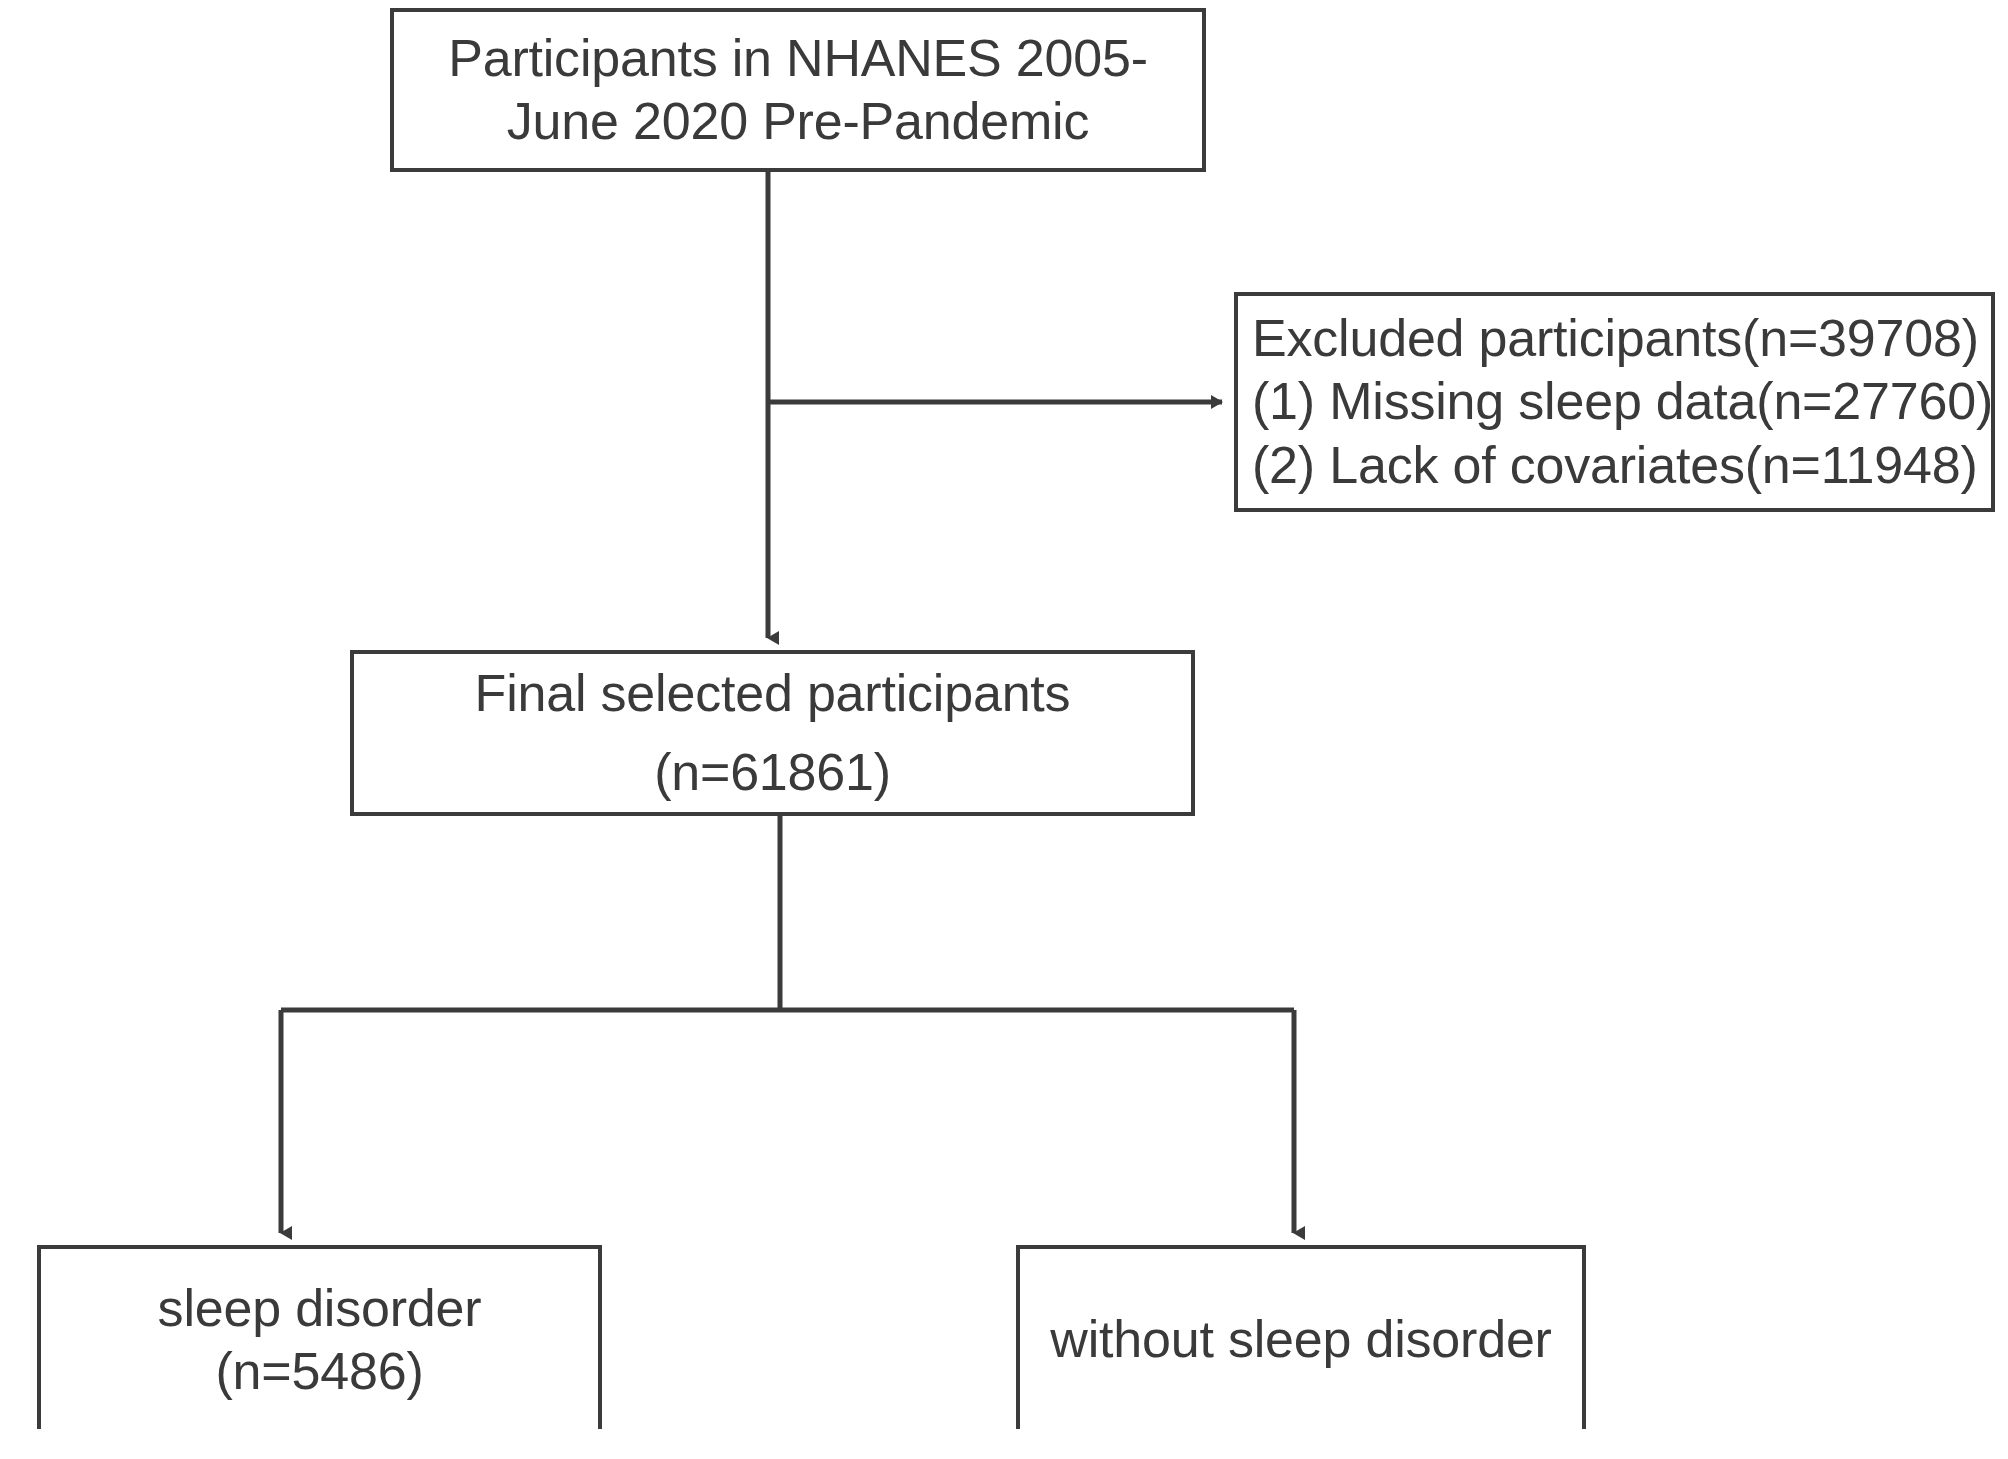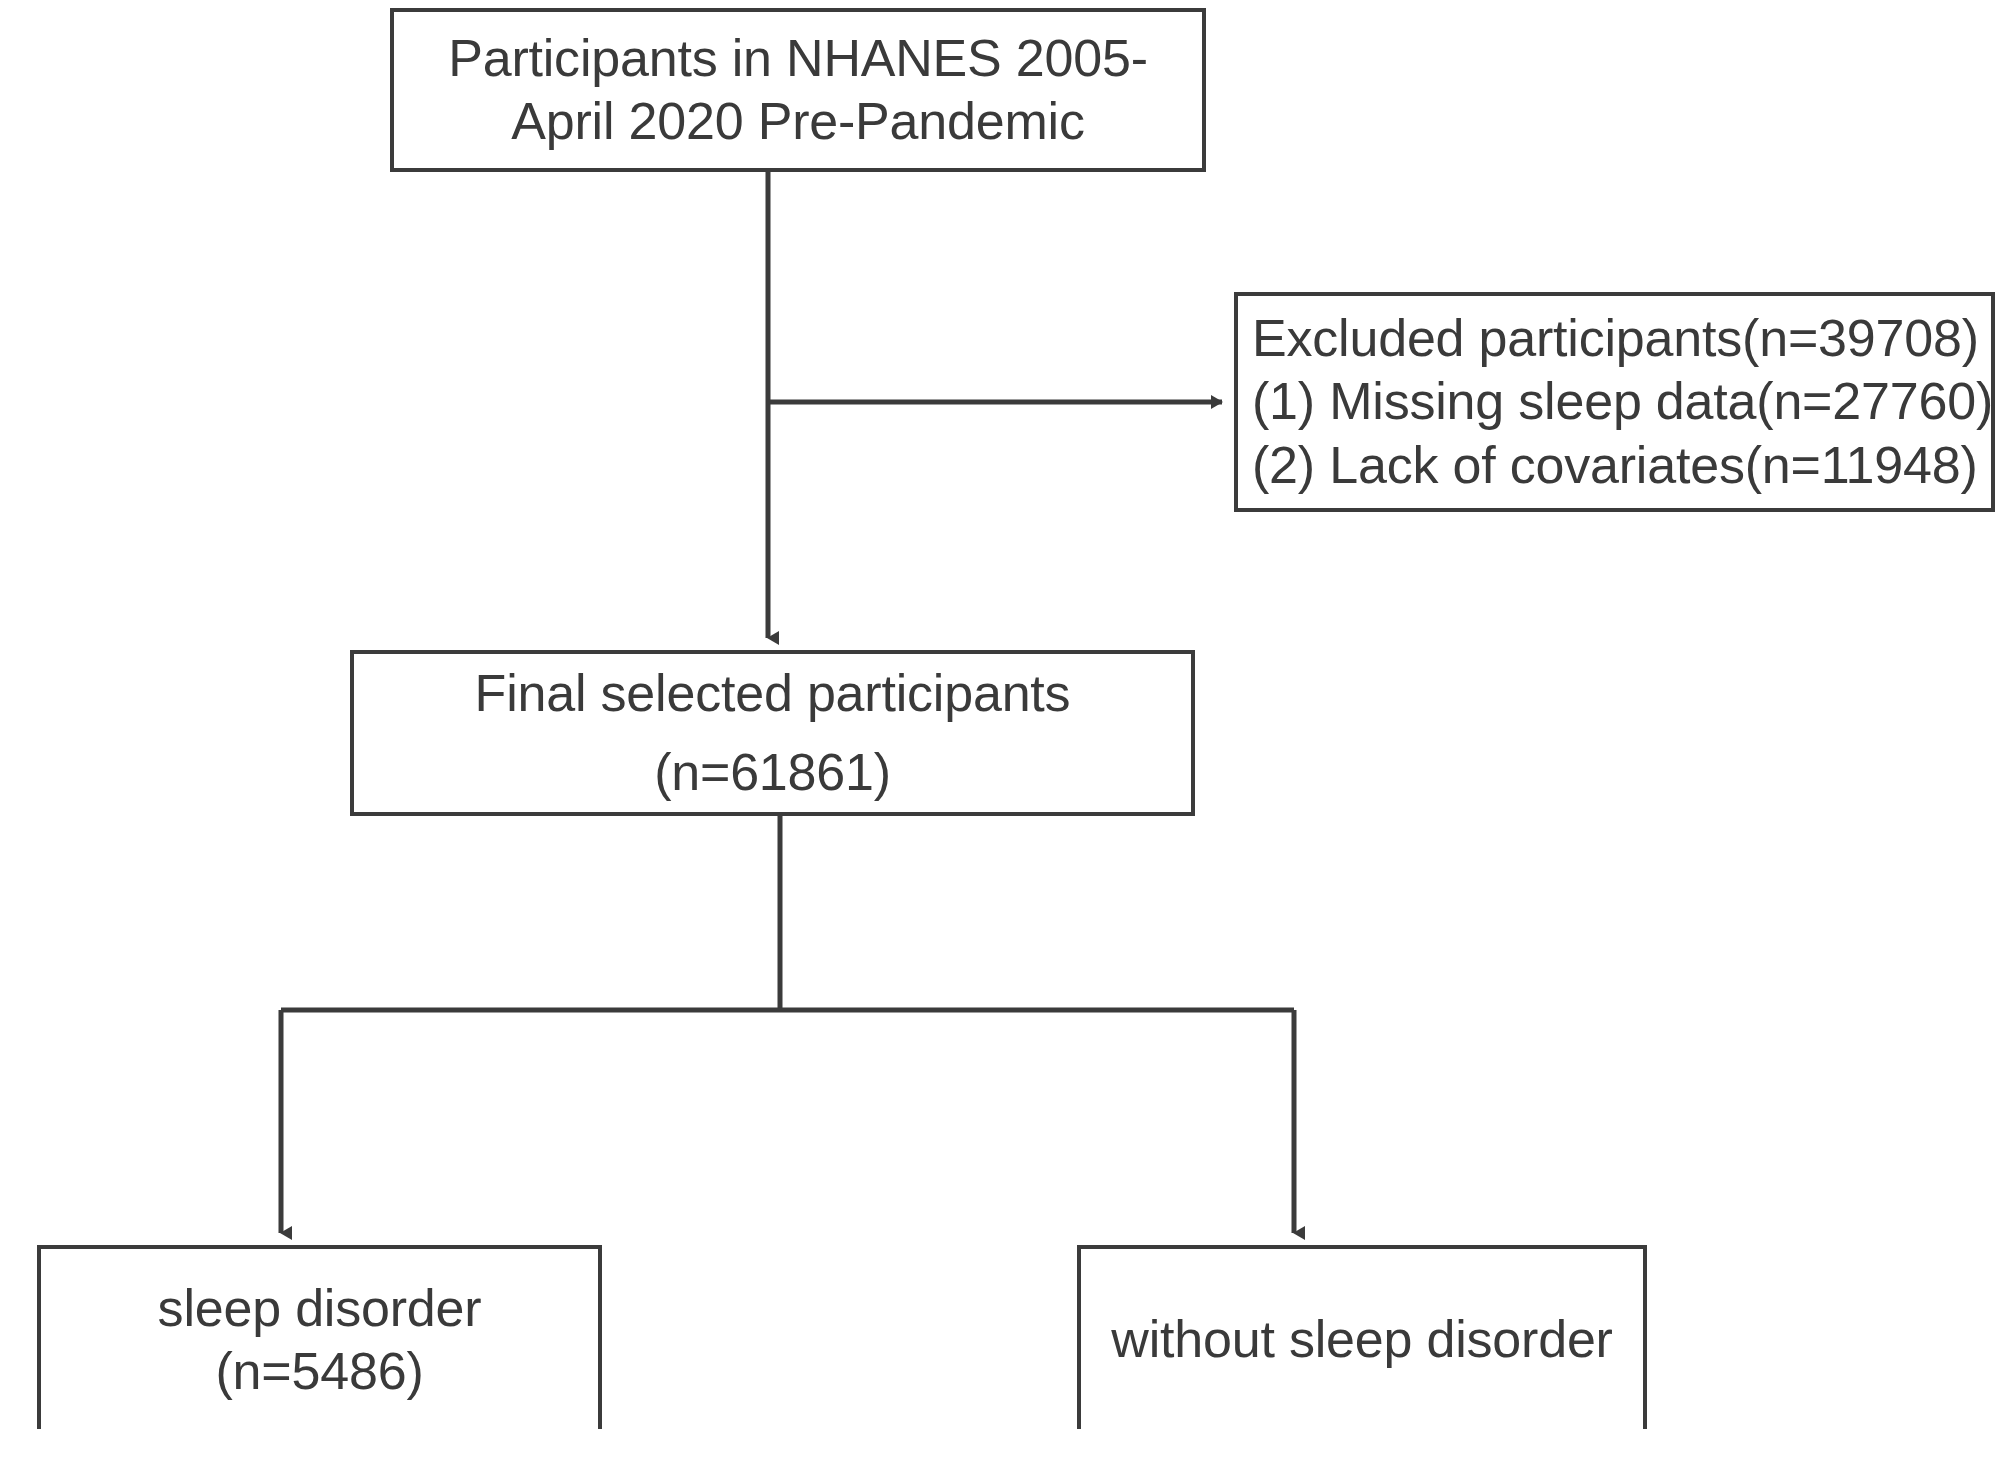--- a/index.html
+++ b/index.html
@@ -55,21 +55,21 @@
     padding-left: 14px;
   }
   #node-excluded .node-line { text-align: left; }
   #node-final {
     left: 350px;  top: 650px;  width: 845px;  height: 166px; gap: 16px;
   }
   #node-sleep {
     left: 5px;    top: 1245px; width: 565px;  height: 190px; margin-left: 32px;
   }
   #node-nosleep {
-    left: 1077px; top: 1245px; width: 570px;  height: 190px;
+    left: 1016px; top: 1245px; width: 570px;  height: 190px;
   }
 </style>
 </head>
 <body>
 
 <div id="canvas">
 
   <svg class="flow-svg" viewBox="0 0 2008 1459">
     <defs>
       <marker id="arrow-down" markerWidth="14" markerHeight="12" refX="7" refY="11" orient="auto" markerUnits="userSpaceOnUse">
@@ -97,21 +97,21 @@
       <path d="M 281 1010 L 281 1233" stroke="#3b3b3b" stroke-width="5" fill="none" marker-end="url(#arrow-down)"></path>
     </g>
 
     <g>
       <path d="M 1294 1010 L 1294 1233" stroke="#3b3b3b" stroke-width="5" fill="none" marker-end="url(#arrow-down)"></path>
     </g>
   </svg>
 
   <div class="node" id="node-source">
     <div class="node-line">Participants in NHANES 2005-</div>
-    <div class="node-line">April 2020 Pre-Pandemic</div>
+    <div class="node-line">June 2020 Pre-Pandemic</div>
   </div>
 
   <div class="node" id="node-excluded">
     <div class="node-line">Excluded participants(n=39708)</div>
     <div class="node-line">(1) Missing sleep data(n=27760)</div>
     <div class="node-line">(2) Lack of covariates(n=11948)</div>
   </div>
 
   <div class="node" id="node-final">
     <div class="node-line">Final selected participants</div>

